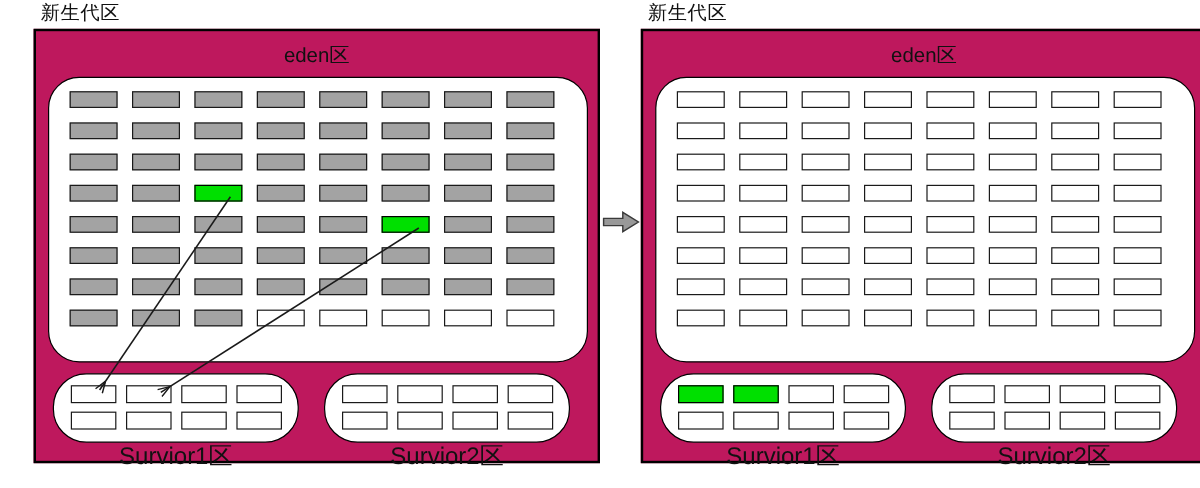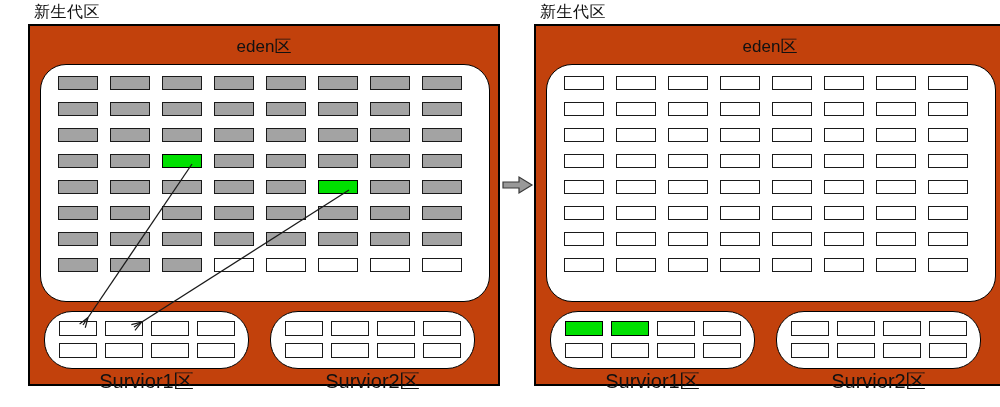--- a/index.html
+++ b/index.html
@@ -19,21 +19,21 @@
     position: absolute;
     left: 16px; top: 0;
     width: 1000px;
     height: 407px;
   }
 
   
   .panel {
     position: absolute;
     border: 2px solid #000000;
-    background: #c2410c;
+    background: #be185d;
     box-sizing: border-box;
   }
   #panel-before { left: 12px;  top: 24px; width: 472px; height: 362px; }
   #panel-after  { left: 518px; top: 24px; width: 472px; height: 362px; }
 
   .panel-title {
     position: absolute;
     top: 2px;
     font-size: 16px;
     line-height: 20px;

